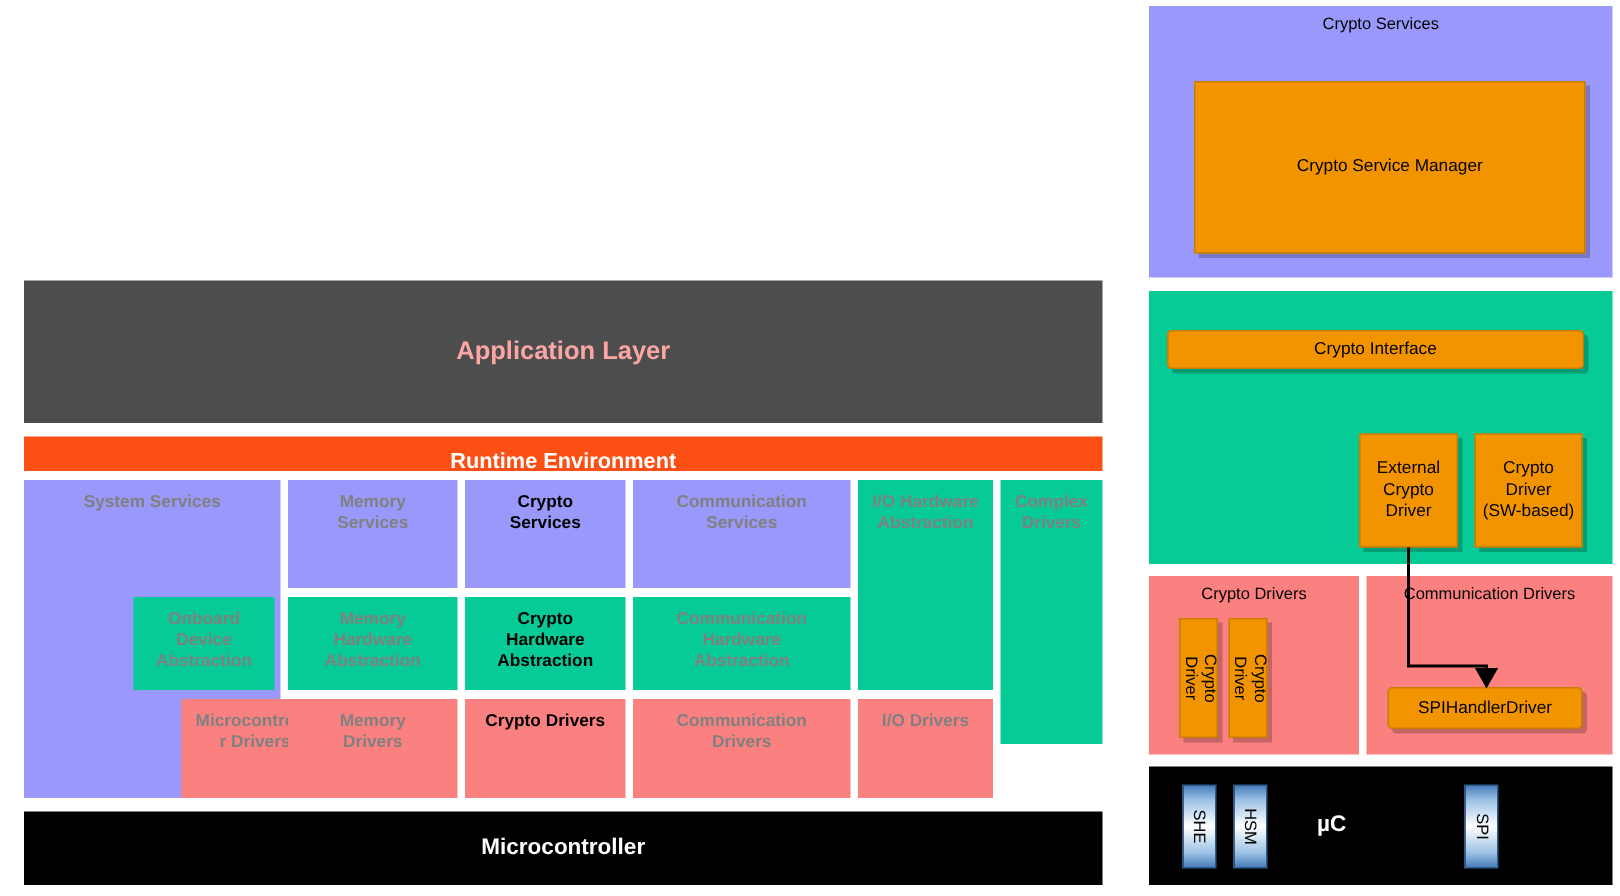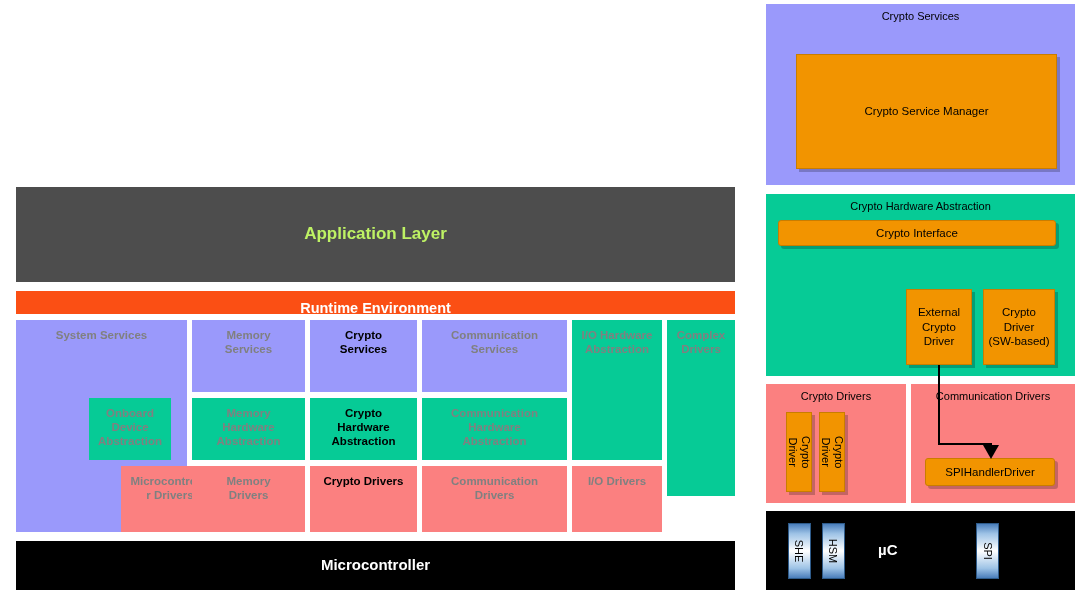--- a/index.html
+++ b/index.html
@@ -28,21 +28,21 @@
     line-height: 1.22;
     padding-top: 8px;
     color: #808080;
   }
   .blk.hl { color: #000000; }
 
   
   #app-layer {
     left: 16px; top: 187px; width: 719px; height: 95px;
     background: #4d4d4d;
-    color: #bef264;
+    color: #fca5a5;
     font-size: 17px;
     font-weight: bold;
     display: flex; align-items: center; justify-content: center;
     padding-top: 0;
   }
   #rte-bar {
     left: 16px; top: 291px; width: 719px; height: 23px;
     background: #fb4f14;
     color: #ffffff;
     font-size: 14.5px;
@@ -150,21 +150,21 @@
 <div class="blk c-purple" style="left:422px; top:320px; width:145px; height:72px;">
   <span>Communication<br>Services</span>
 </div>
 <div class="blk c-teal" style="left:572px; top:320px; width:90px; height:140px;">
   <span>I/O Hardware<br>Abstraction</span>
 </div>
 <div class="blk c-teal" style="left:667px; top:320px; width:68px; height:176px;">
   <span>Complex<br>Drivers</span>
 </div>
 
-<div class="blk c-teal" style="left:89px;  top:398px; width:82px; height:62px;">
+<div class="blk c-teal" style="left:89px;  top:398px; width:94px; height:62px;">
   <span>Onboard<br>Device<br>Abstraction</span>
 </div>
 <div class="blk c-teal" style="left:192px; top:398px; width:113px; height:62px;">
   <span>Memory<br>Hardware<br>Abstraction</span>
 </div>
 <div class="blk c-teal hl" style="left:310px; top:398px; width:107px; height:62px;">
   <span>Crypto<br>Hardware<br>Abstraction</span>
 </div>
 <div class="blk c-teal" style="left:422px; top:398px; width:145px; height:62px;">
   <span>Communication<br>Hardware<br>Abstraction</span>
@@ -189,21 +189,20 @@
 <div class="blk" id="mcu-bar">Microcontroller</div>
 
 <div class="panel" id="panel-crypto-services" style="left:766px; top:4px; width:309px; height:181px; background:#9a99fb;">
   <div class="panel-title">Crypto Services</div>
   <div class="orange-box" style="left:30px; top:50px; width:261px; height:115px;">
     <span>Crypto Service Manager</span>
   </div>
 </div>
 
 <div class="panel" id="panel-crypto-hw-abstraction" style="left:766px; top:194px; width:309px; height:182px; background:#06cb96;">
-  <div class="panel-title">Crypto Hardware Abstraction</div>
   <div class="orange-box" style="left:12px; top:26px; width:278px; height:26px; border-radius:3px;">
     <span>Crypto Interface</span>
   </div>
   <div class="orange-box" style="left:140px; top:95px; width:66px; height:76px;">
     <span>External<br>Crypto<br>Driver</span>
   </div>
   <div class="orange-box" style="left:217px; top:95px; width:72px; height:76px;">
     <span>Crypto<br>Driver<br>(SW-based)</span>
   </div>
 </div>

